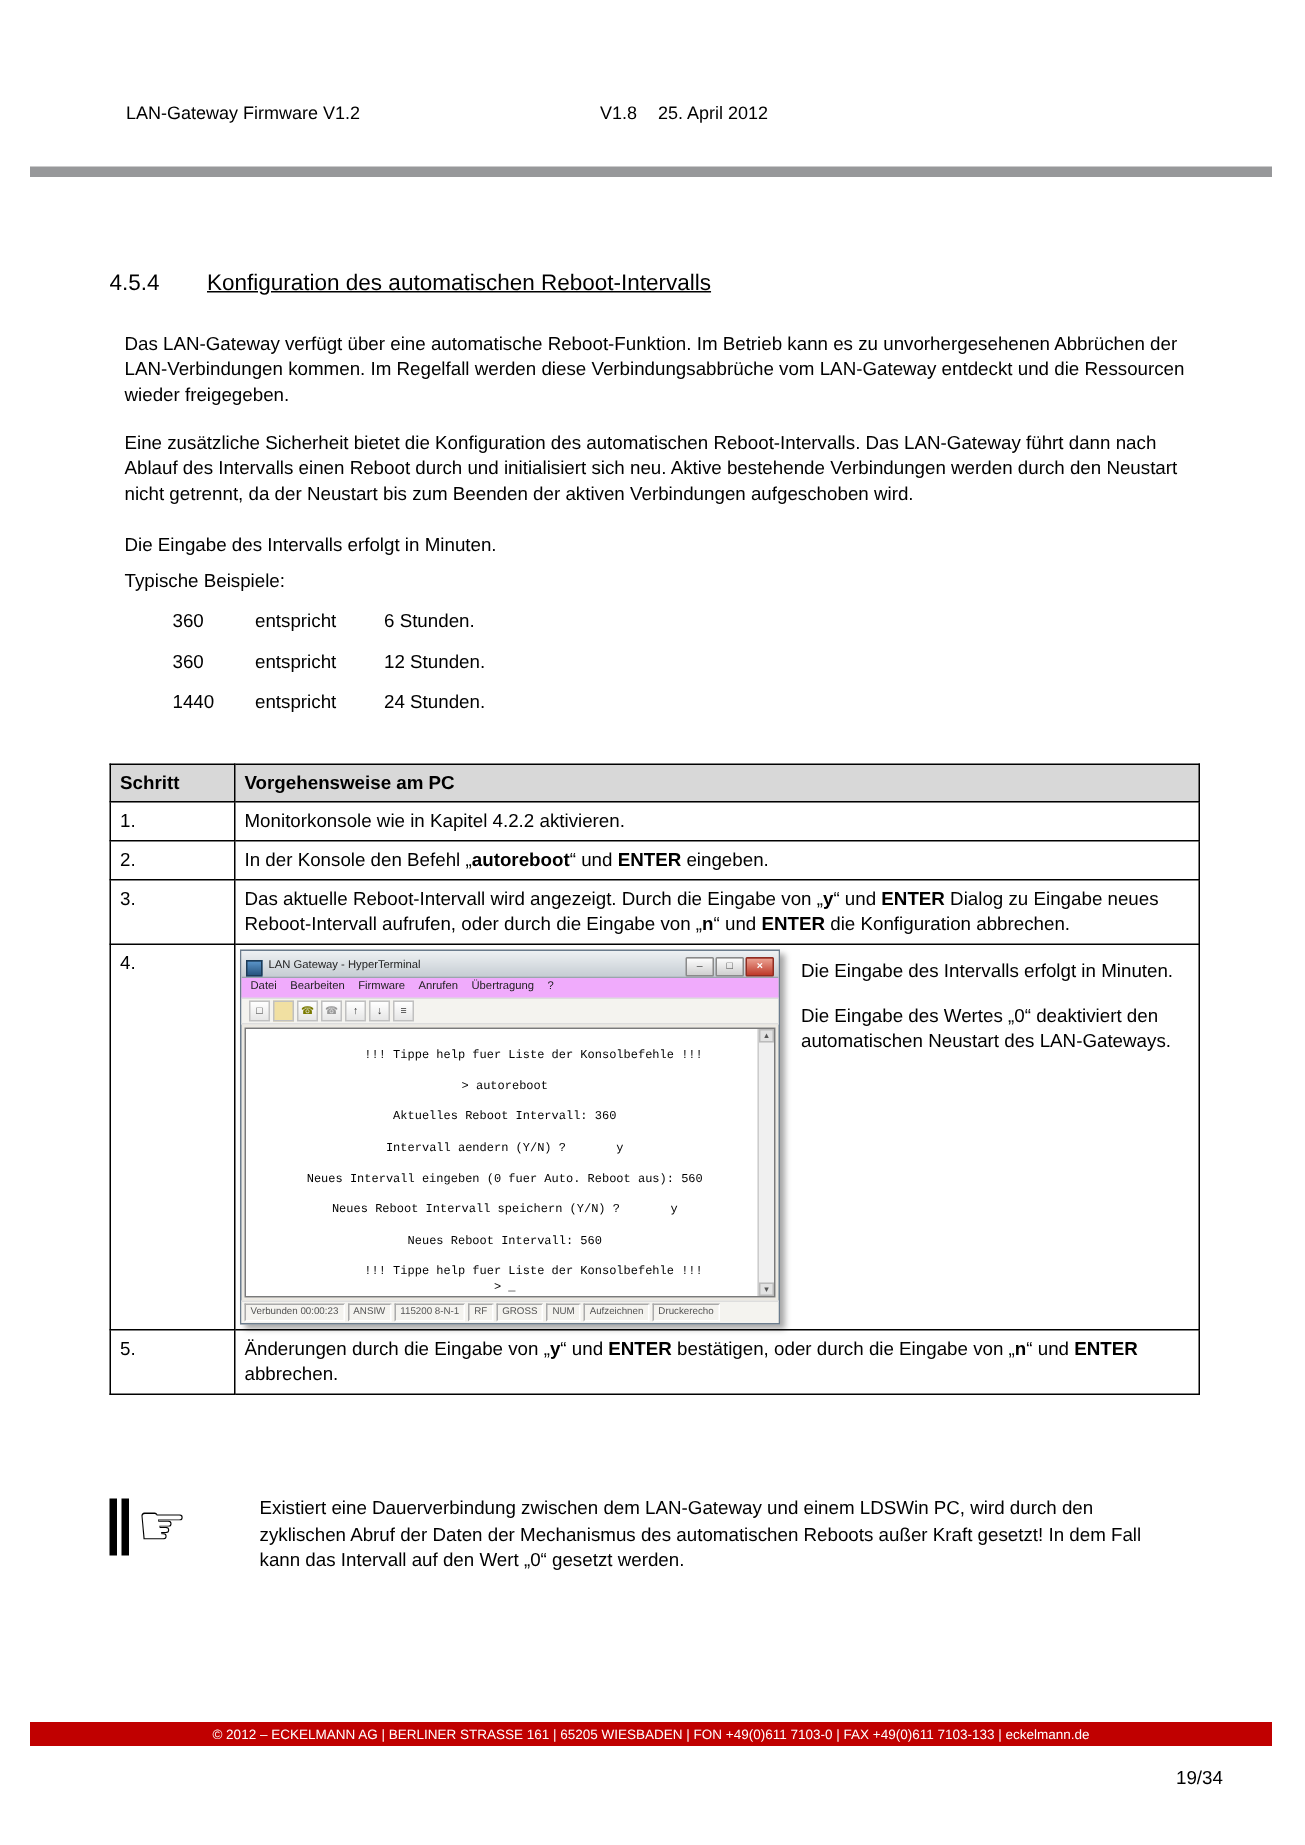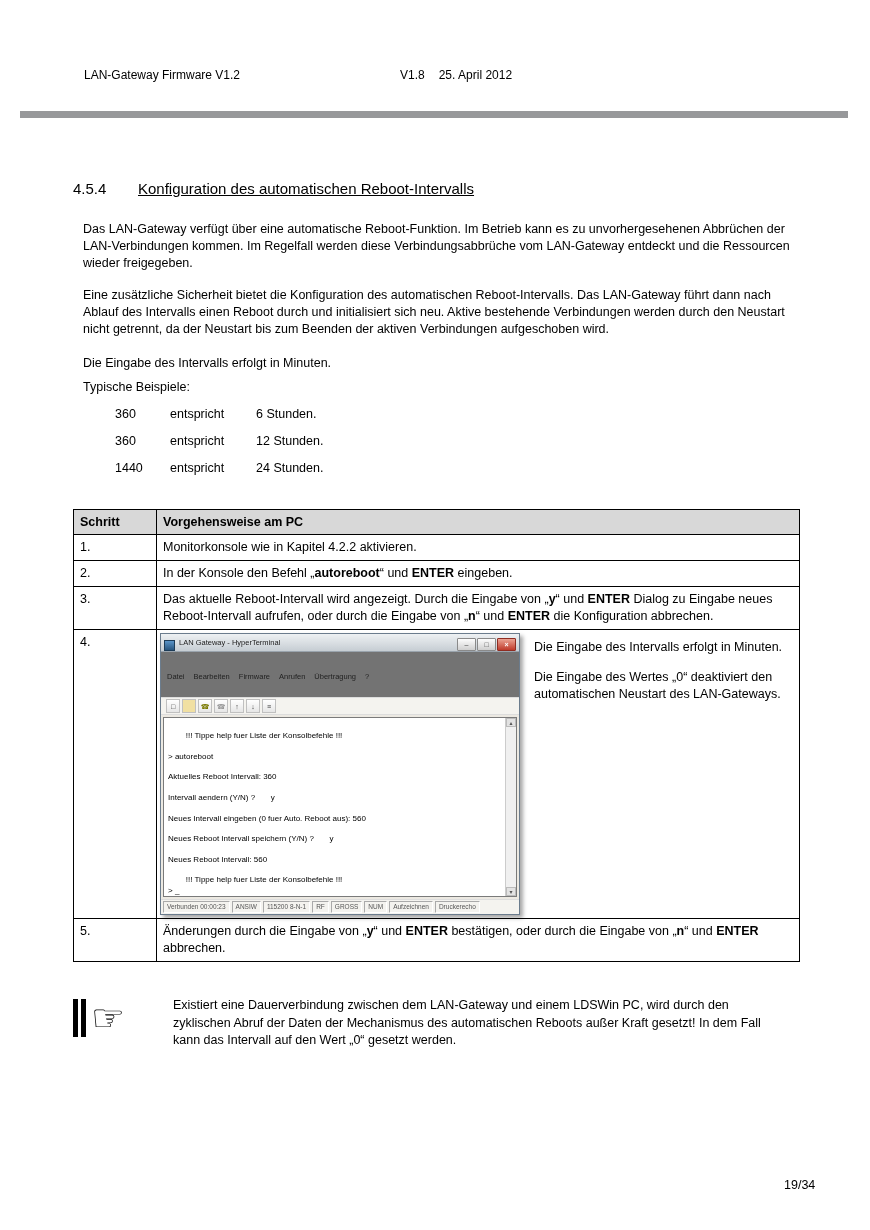--- a/index.html
+++ b/index.html
@@ -49,38 +49,38 @@
               align-items:flex-end;padding:0 3px;border-bottom:1px solid #9aa4ad;}
   .t-icon{width:9px;height:9px;background:linear-gradient(#5a94c8,#27557f);border:1px solid #1d3c58;flex:none;}
   .t-text{flex:1;font-size:7.5px;margin-left:4px;color:#222;white-space:nowrap;overflow:hidden;}
   .win-btn{width:17px;height:11px;margin-left:1px;border:1px solid #8a8a8a;border-radius:1px;
            background:linear-gradient(#fdfdfd,#cfcfcf);display:flex;align-items:center;
            justify-content:center;font-size:7px;line-height:7px;color:#444;flex:none;}
   .win-btn.btn-min::after{content:"–";}
   .win-btn.btn-max::after{content:"□";}
   .win-btn.close{background:linear-gradient(#eba393,#bf3a2b);color:#fff;border-color:#8f2d22;}
   .win-btn.close::after{content:"×";font-weight:bold;}
-  .term-menu{height:13px;background:#737373;display:flex;gap:9px;align-items:flex-start;
-             padding:16px 6px;border-bottom:1px solid #ddd;}
+  .term-menu{height:13px;background:#f0abfc;display:flex;gap:9px;align-items:flex-end;
+             padding:0 6px;border-bottom:1px solid #ddd;}
   .menu-item{font-size:7.5px;color:#222;}
   .term-toolbar{height:16px;background:#f4f3ef;display:flex;gap:2px;align-items:center;
                 padding:0 5px;border-bottom:1px solid #ddd;}
   .tb-icon{width:12px;height:12px;border:1px solid #c0c0c0;background:linear-gradient(#fff,#e6e6e6);
            display:flex;align-items:center;justify-content:center;font-size:7px;color:#333;}
   .new-connection-icon::after{content:"□";}
   .open-icon{background:#f1e0a2;}
   .call-icon::after{content:"☎";color:#7a7a00;}
   .hangup-icon::after{content:"☎";color:#999;}
   .send-icon::after{content:"↑";}
   .receive-icon::after{content:"↓";}
   .properties-icon::after{content:"≡";}
   .term-body{margin:2px;border:1px solid #7a7a7a;background:#fff;height:178px;display:flex;overflow:hidden;}
   .term-text{flex:1;padding:3px 0 0 4px;overflow:hidden;}
-  .term-line{height:10.3px;font-family:Liberation Sans, sans-serif;font-size:8px;
-             line-height:10.3px;white-space:pre;color:#000;}
+  .term-line{height:10.3px;font-family:Liberation Mono, monospace;font-size:8px;
+             line-height:10.3px;white-space:pre;color:#000;text-align:center;}
   .term-scroll{width:10px;background:#f0f0f0;border-left:1px solid #ccc;display:flex;
                flex-direction:column;justify-content:space-between;align-items:center;}
   .sc-btn{font-size:6px;color:#555;height:9px;line-height:9px;width:100%;text-align:center;
           background:#e2e2e2;border:1px solid #bbb;box-sizing:border-box;}
   .term-status{height:14px;background:#f4f3ef;display:flex;align-items:center;gap:2px;
                padding:0 2px;border-top:1px solid #ddd;overflow:hidden;}
   .status-item{font-size:6.5px;color:#555;border:1px solid;border-color:#aaa #fff #fff #aaa;
                padding:0 3px;height:10px;line-height:10px;white-space:nowrap;}
 
   
@@ -238,15 +238,18 @@
 
   <div class="note">
     <div class="note-icon">
       <div class="note-bar"></div>
       <div class="note-bar"></div>
       <div class="note-hand">☞</div>
     </div>
     <div class="note-text">Existiert eine Dauerverbindung zwischen dem LAN-Gateway und einem LDSWin PC, wird durch den zyklischen Abruf der Daten der Mechanismus des automatischen Reboots außer Kraft gesetzt! In dem Fall kann das Intervall auf den Wert „0“ gesetzt werden.</div>
   </div>
 
+  <div class="footer-bar">
+    <span>© 2012 – ECKELMANN AG | BERLINER STRASSE 161 | 65205 WIESBADEN | FON +49(0)611 7103-0 | FAX +49(0)611 7103-133 | eckelmann.de</span>
+  </div>
   <div class="page-num">19/34</div>
 
 </div>
 
 </body></html>

